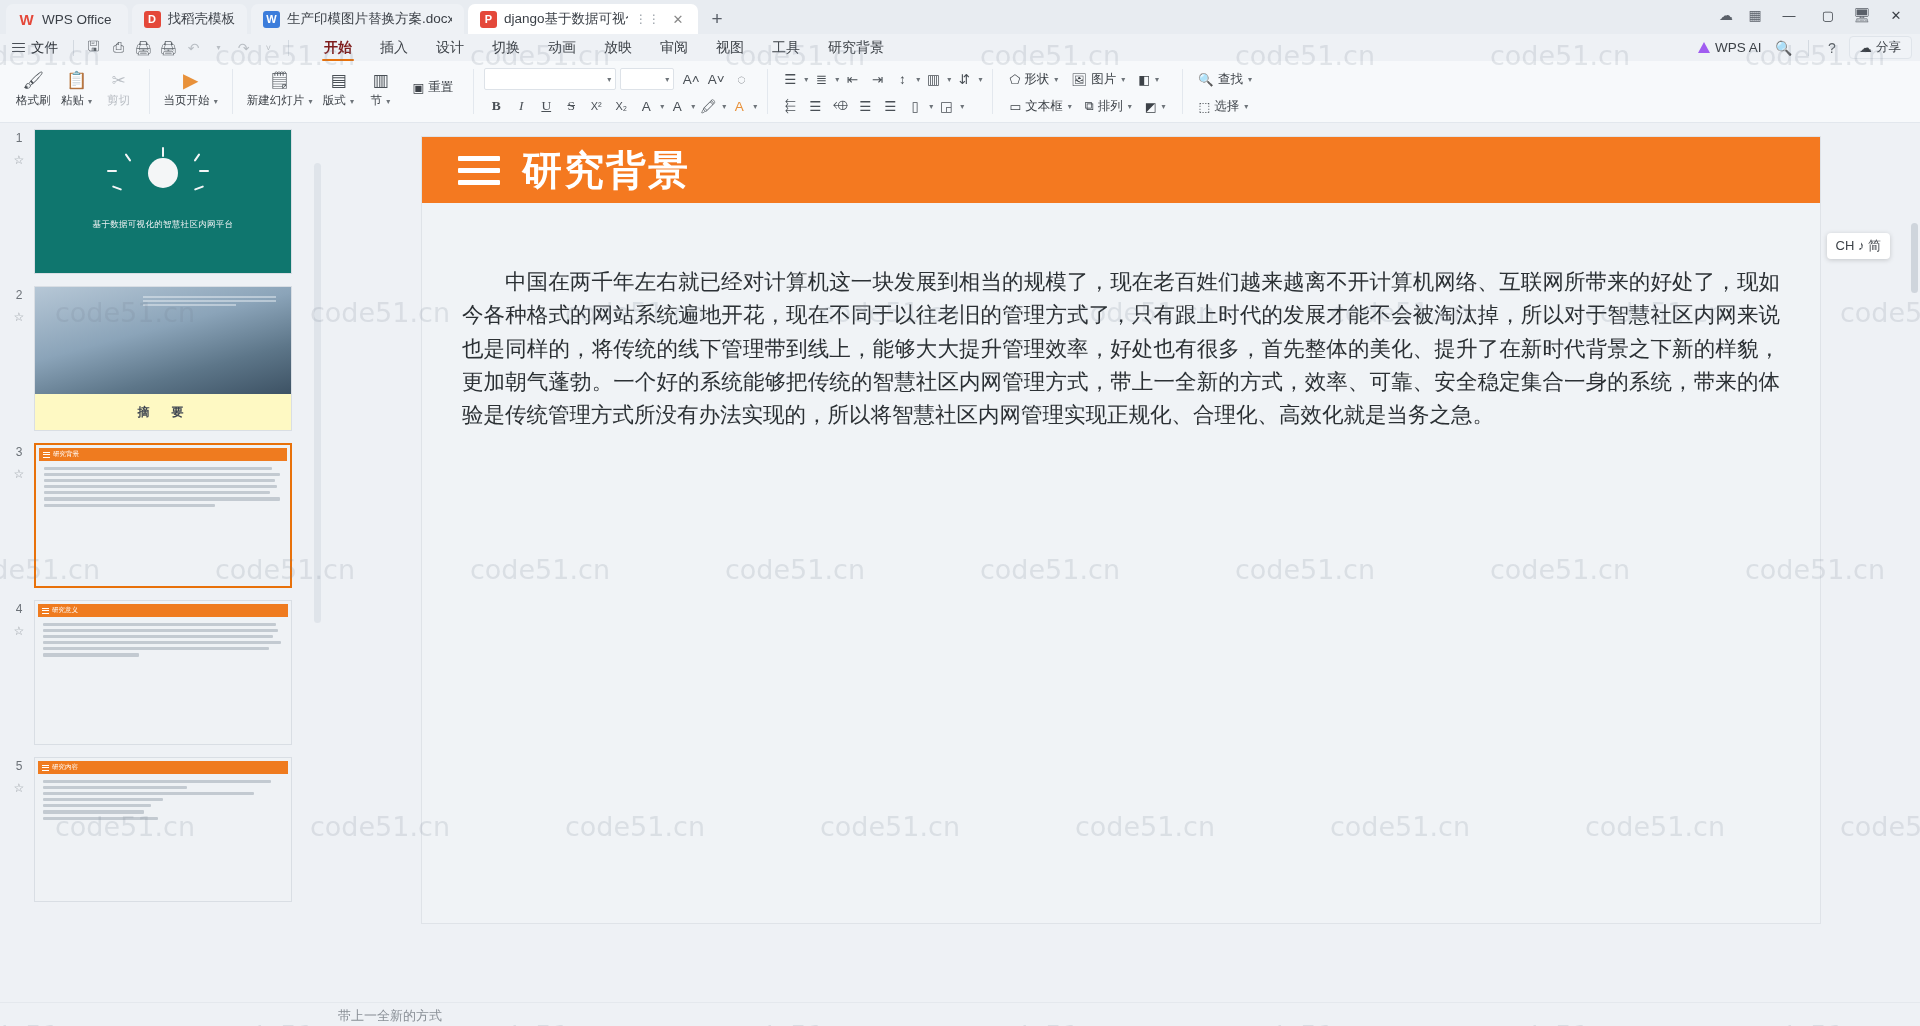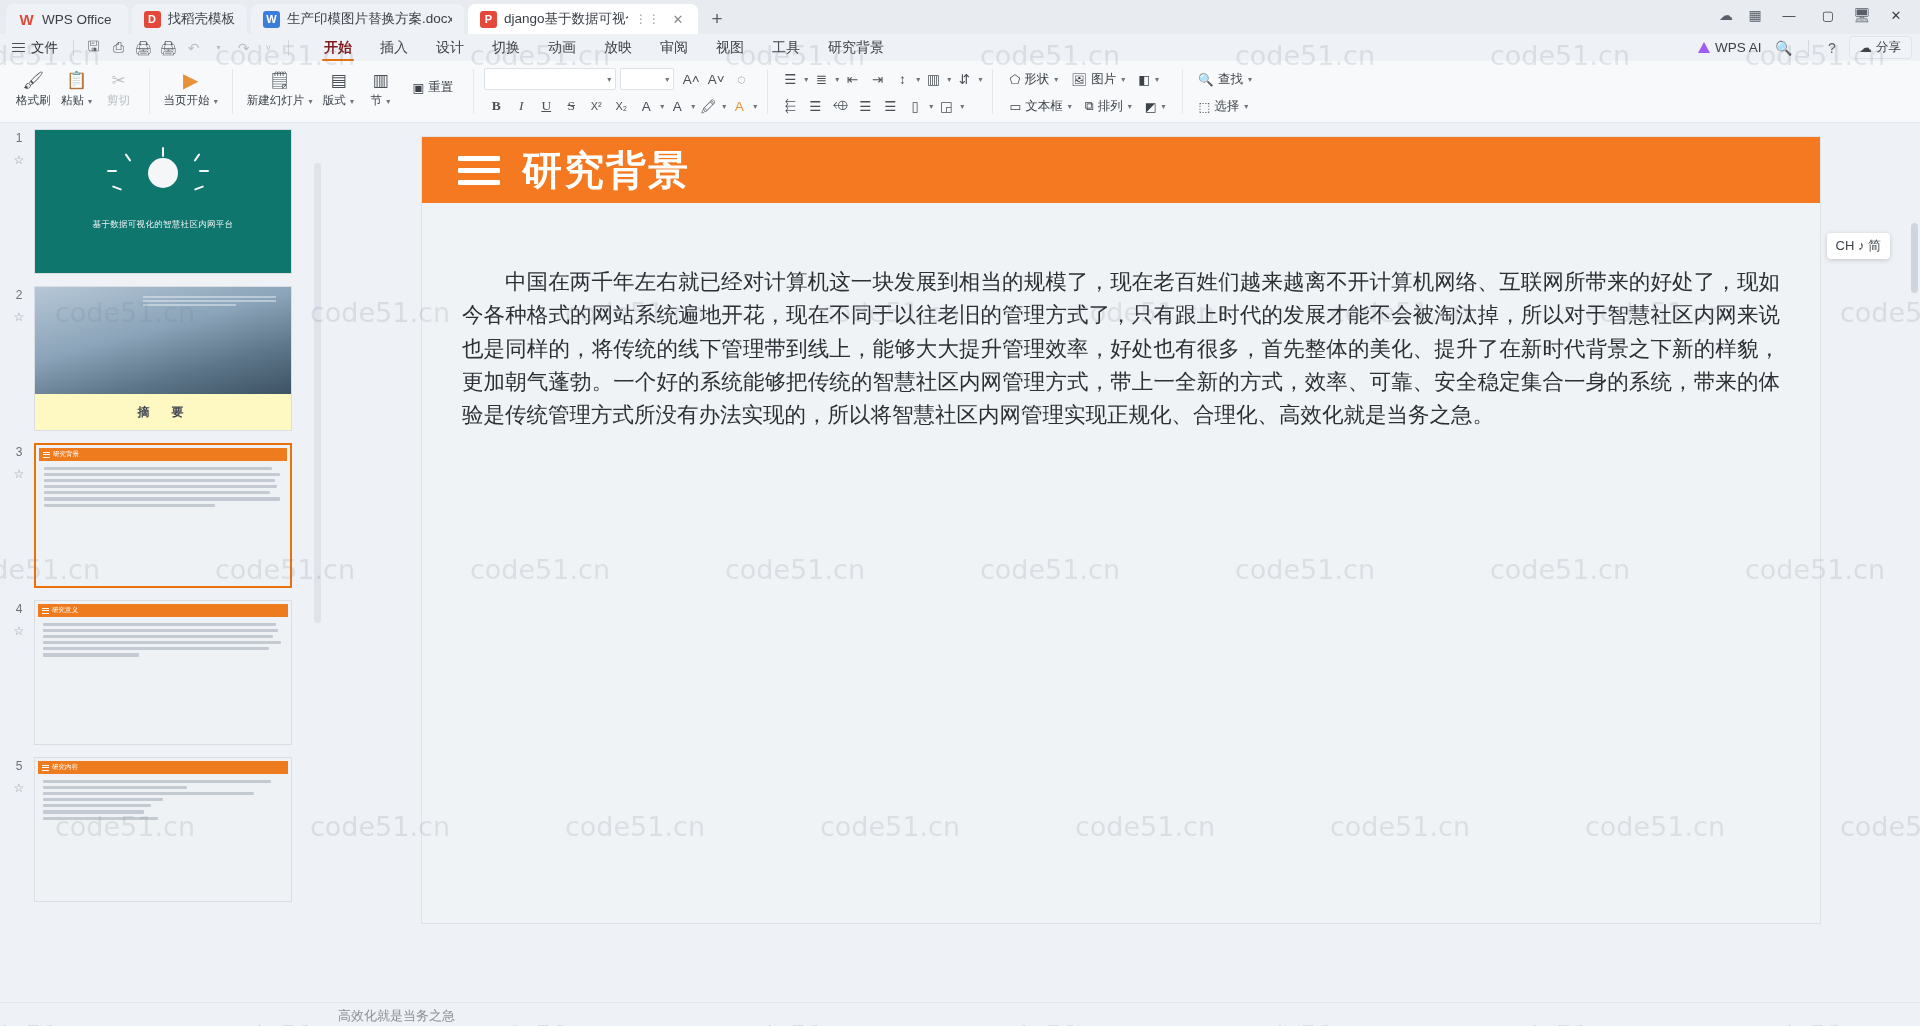--- a/index.html
+++ b/index.html
@@ -586,21 +586,21 @@
         <span id="slidetitle">研究背景</span>
       </div>
       <div id="slidebody">中国在两千年左右就已经对计算机这一块发展到相当的规模了，现在老百姓们越来越离不开计算机网络、互联网所带来的好处了，现如今各种格式的网站系统遍地开花，现在不同于以往老旧的管理方式了，只有跟上时代的发展才能不会被淘汰掉，所以对于智慧社区内网来说也是同样的，将传统的线下管理带到线上，能够大大提升管理效率，好处也有很多，首先整体的美化、提升了在新时代背景之下新的样貌，更加朝气蓬勃。一个好的系统能够把传统的智慧社区内网管理方式，带上一全新的方式，效率、可靠、安全稳定集合一身的系统，带来的体验是传统管理方式所没有办法实现的，所以将智慧社区内网管理实现正规化、合理化、高效化就是当务之急。</div>
     </div>
     <div id="rightscroll"></div>
     <div id="imebadge">CH ♪ 简</div>
   </div>
 </div>
 
 <div id="notesbar">
-  <span>高效化就是当务之急</span>
+  <span>带上一全新的方式</span>
 </div>
 
 <div id="wm">
     <div class="wmt" style="left: -40px; top: 40px;">code51.cn</div>
     <div class="wmt" style="left: 215px; top: 40px;">code51.cn</div>
     <div class="wmt" style="left: 470px; top: 40px;">code51.cn</div>
     <div class="wmt" style="left: 725px; top: 40px;">code51.cn</div>
     <div class="wmt" style="left: 980px; top: 40px;">code51.cn</div>
     <div class="wmt" style="left: 1235px; top: 40px;">code51.cn</div>
     <div class="wmt" style="left: 1490px; top: 40px;">code51.cn</div>

